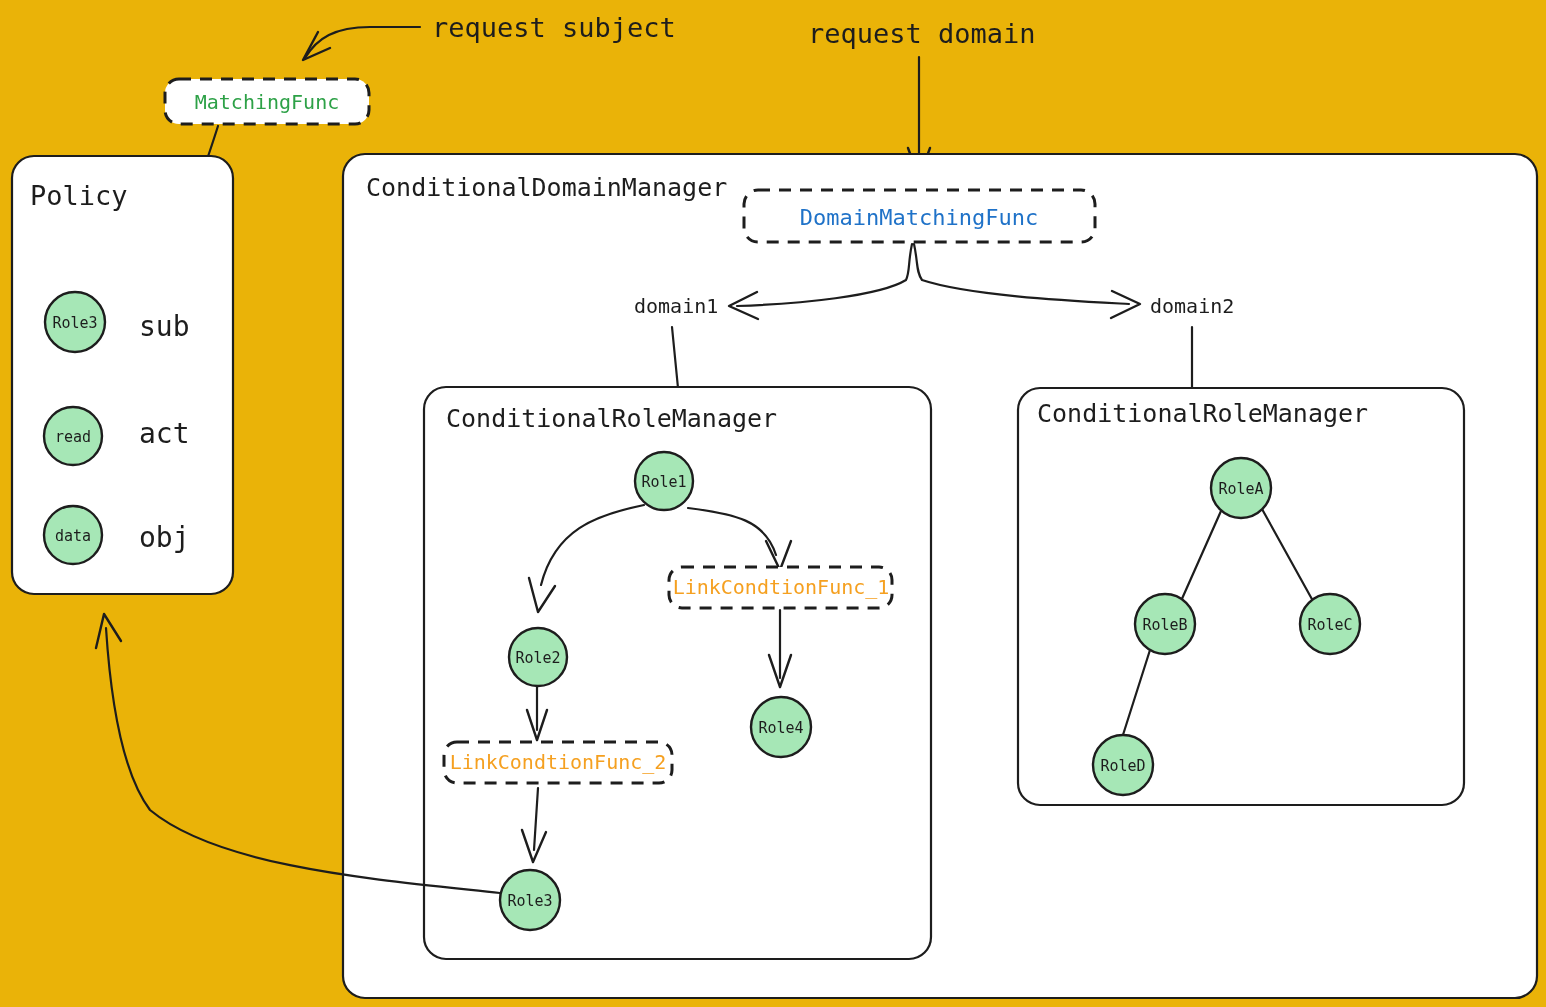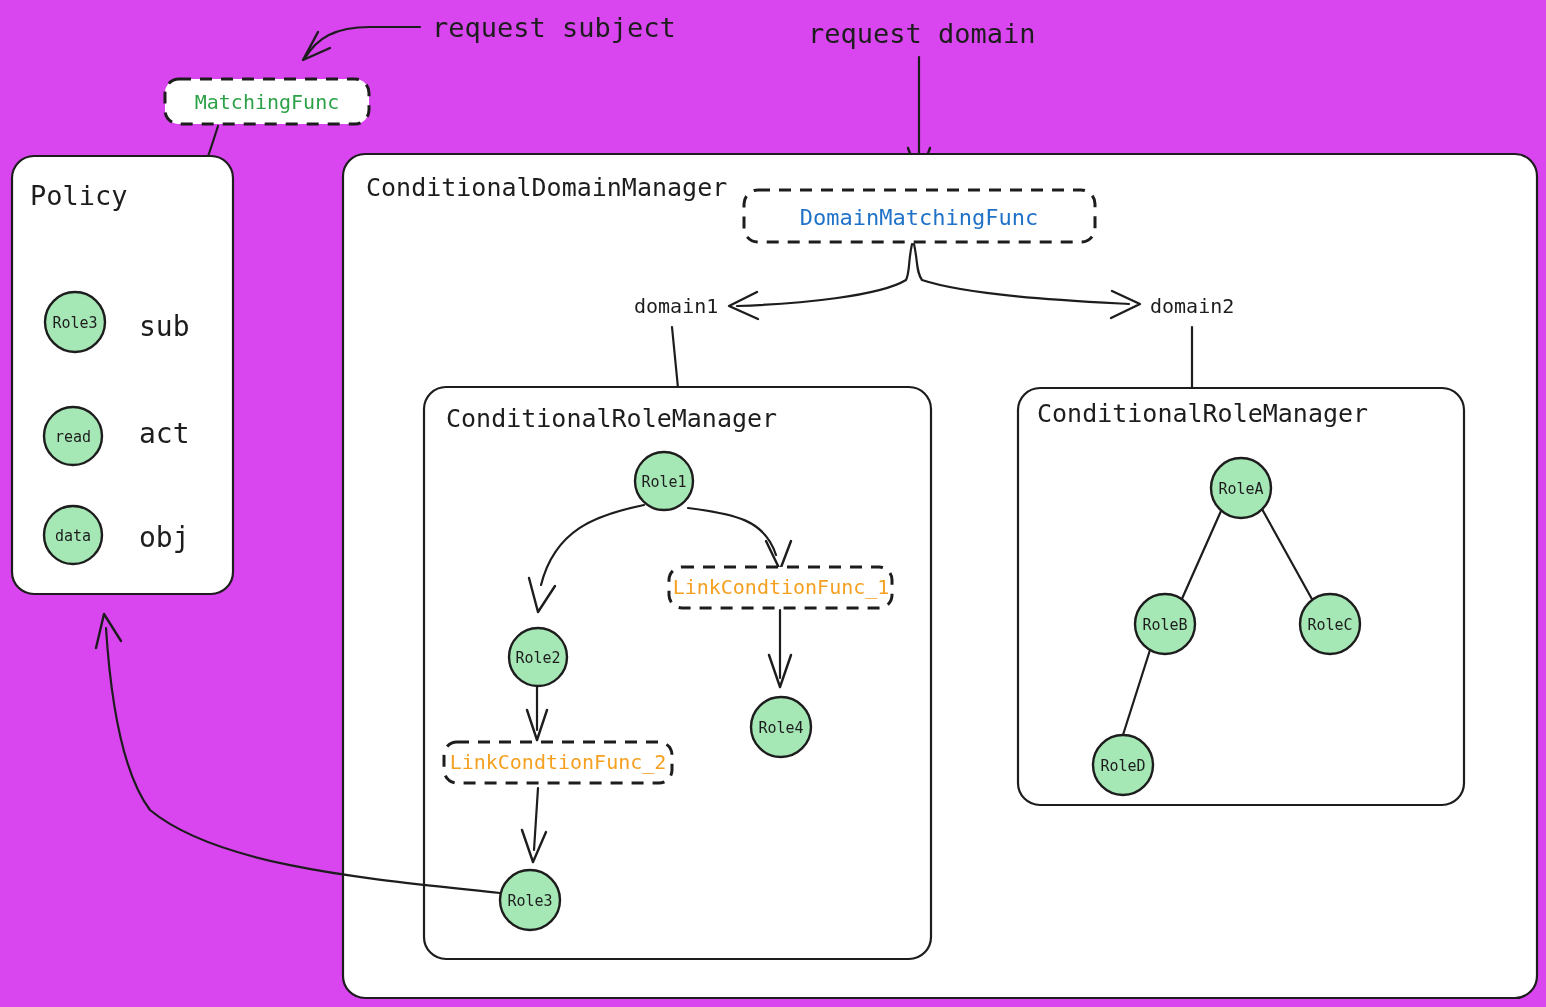--- a/index.html
+++ b/index.html
@@ -4,21 +4,21 @@
 <style>
   html, body {
     margin: 0;
     padding: 0;
     background: #ffffff;
   }
   #stage {
     position: relative;
     width: 1546px;
     height: 1007px;
-    background: #d946ef;
+    background: #eab308;
     font-family: "DejaVu Sans Mono", "Liberation Mono", monospace;
     overflow: hidden;
   }
   svg#diagram {
     position: absolute;
     top: 0;
     left: 0;
     width: 1546px;
     height: 1007px;
   }

